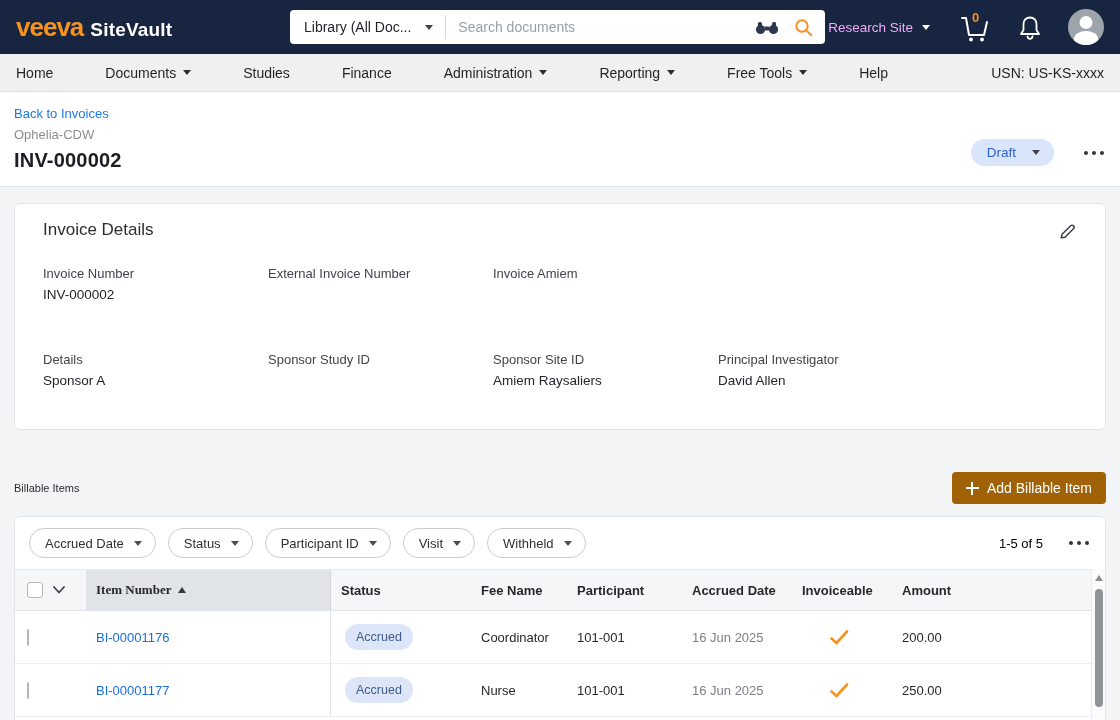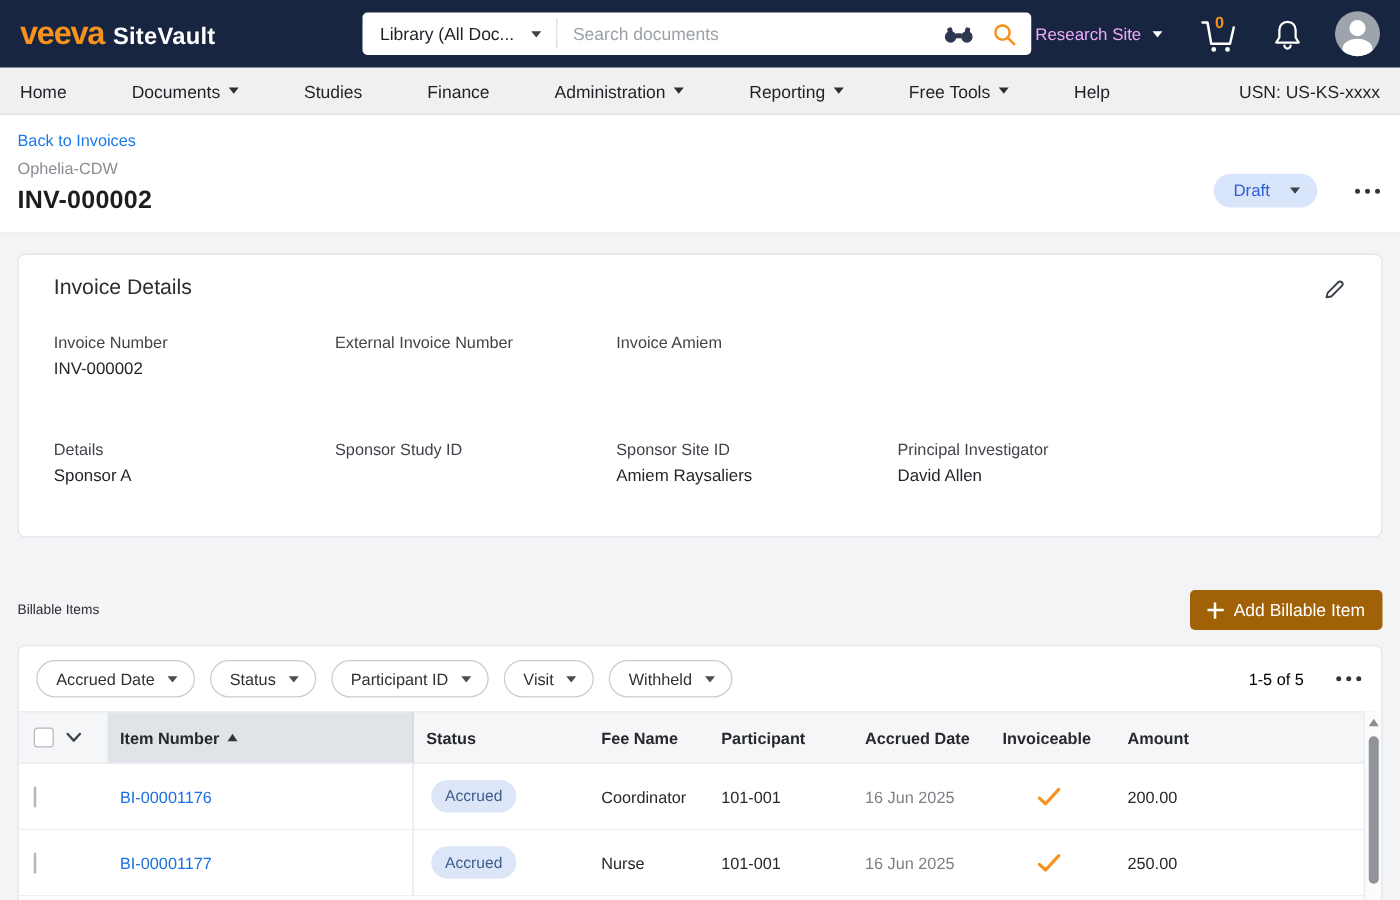--- a/index.html
+++ b/index.html
@@ -75,21 +75,21 @@
   .filter-row { height:52px; display:flex; align-items:center; padding:0 14px; gap:12px; }
   .chip { height:30px; border:1px solid #C9CCD0; border-radius:15px; background:#fff; display:flex; align-items:center; gap:10px; padding:0 13px 0 15px; cursor:pointer; }
   .chip-label { font-size:13px; color:#2E3033; white-space:nowrap; }
   .caret-chip { width:0; height:0; border-left:4px solid transparent; border-right:4px solid transparent; border-top:5px solid #4A4E54; }
   .filter-right { margin-left:auto; display:flex; align-items:center; gap:24px; }
   .pagination { font-size:13px; color:#000000; }
 
   .grid-row { display:grid; grid-template-columns:71px 245px 140px 96px 115px 110px 100px 100px 1fr; align-items:center; }
   .thead { height:42px; background:#F4F6F8; border-top:1px solid #E7E9EC; border-bottom:1px solid #E2E4E8; }
   .th { font-size:13px; font-weight:bold; color:#26282B; padding-left:10px; display:flex; align-items:center; gap:7px; height:100%; cursor:pointer; }
-  .th-sorted { background:#E0E3E7; border-right:1px solid #D3D6DA; }
+  .th-sorted { background:#E0E3E7; border-right:1px solid #D3D6DA;font-family:Liberation Serif, serif; }
   .sort-asc { width:0; height:0; border-left:4.5px solid transparent; border-right:4.5px solid transparent; border-bottom:6px solid #33363B; }
   .th-select { display:flex; align-items:center; gap:10px; padding-left:12px; height:100%; }
   .checkbox { width:16px; height:16px; border:1px solid #B4B8BD; border-radius:3px; background:#fff; cursor:pointer; flex:0 0 auto; }
 
   .tr { height:53px; border-bottom:1px solid #ECEEF1; background:#fff; }
   .td { font-size:13px; color:#26282B; padding-left:10px; }
   .td-check { padding-left:12px; }
   .td-frozen-edge { border-right:1px solid #E2E4E8; height:100%; display:flex; align-items:center; }
   .row-link { font-size:13px; color:#1A6FE0; cursor:pointer; }
   .badge { display:inline-flex; align-items:center; background:#DCE6F8; border-radius:13px; height:26px; padding:0 11px; font-size:12.5px; color:#3D5C8C; margin-left:4px; }

